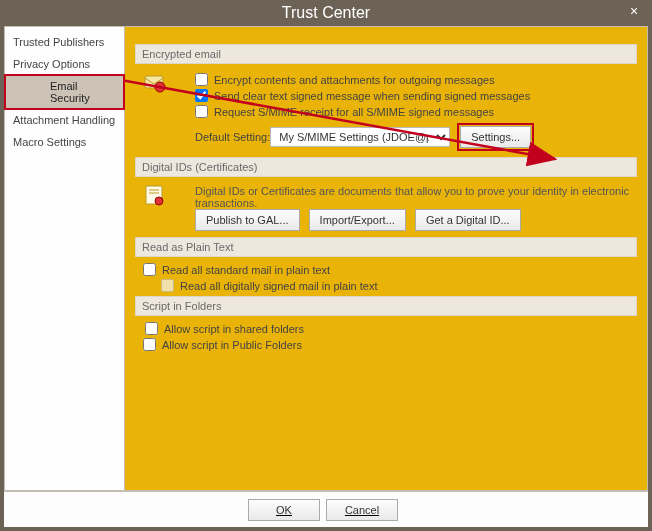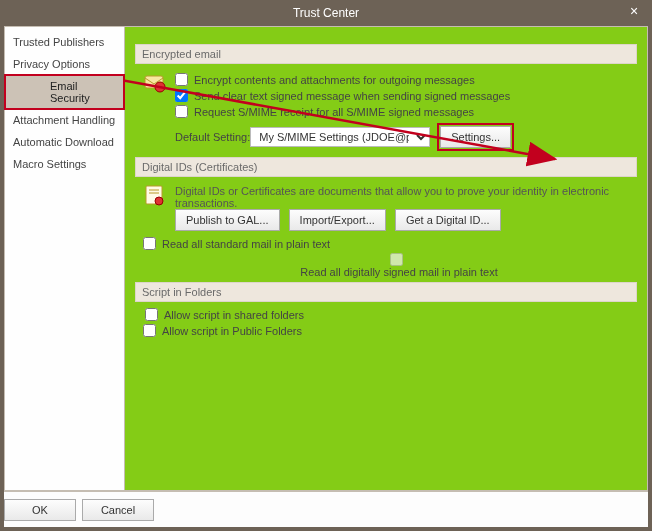--- a/index.html
+++ b/index.html
@@ -1,59 +1,58 @@
 <!DOCTYPE html>
 <html><head>
 <meta charset="utf-8">
 <style>
   * { box-sizing: border-box; margin: 0; padding: 0; font-family: "Segoe UI", Tahoma, sans-serif; font-size: 11px; }
   body { background: #6d6256; width: 652px; height: 531px; overflow: hidden; }
   .titlebar { height: 26px; background: #6d6256; color: #fff; display: flex; align-items: center; position: relative; }
-  .titlebar .title { position: absolute; left: 50%; transform: translateX(-50%); font-size: 12px; }
+  .titlebar .title { position: absolute; left: 50%; transform: translateX(-50%); font-size: 16px; }
   .titlebar .close { position: absolute; right: 10px; top: 4px; width: 16px; height: 16px; text-align: center; line-height: 14px; color: #fff; font-size: 14px; cursor: pointer; }
-  .outer { background: #84cc16; margin: 0 4px 4px 4px; height: 501px; display: flex; flex-direction: column; }
+  .outer { background: #eab308; margin: 0 4px 4px 4px; height: 501px; display: flex; flex-direction: column; }
   .body { flex: 1; display: flex; border: 1px solid #c5bdb2; }
   .sidebar { width: 120px; border-right: 1px solid #c5bdb2; padding-top: 4px; background: #fefefe; }
   .sidebar-item { padding: 5px 8px; color: #444; cursor: pointer; }
   .sidebar-item.selected { background: #ccc2b6; color: #222; }
   .sidebar-item.highlight { outline: 2px solid #c2001e; outline-offset: -1px; padding-left: 45px; }
   .main { flex: 1; padding: 13px 10px 10px 10px; position: relative; overflow: hidden; }
   .group-head { background: #eee7dd; color: #6a6a6a; padding: 3px 6px; margin: 4px 0 6px 0; border: 1px solid #ddd5ca; }
   .row { display: flex; align-items: center; margin: 3px 0 3px 40px; }
   .row .chk { margin-right: 6px; }
   .row label { color: #444; }
   select.combo { width: 180px; height: 20px; border: 1px solid #bbb; background: #fff; padding: 0 4px; color: #333; }
   button.btn { height: 22px; padding: 0 10px; border: 1px solid #aaa; background: linear-gradient(#fdfdfd,#e9e9e9); color: #333; cursor: pointer; margin-right: 6px; }
   button.btn.hl { outline: 2px solid #c2001e; outline-offset: 1px; }
   .icon-cert { width: 24px; height: 24px; margin-right: 8px; flex-shrink: 0; }
-  .desc-row { display: flex; align-items: flex-start; margin-left: 8px; margin-bottom: 6px; }
+  .desc-row { display: flex; align-items: flex-start; margin-left: 8px; margin-bottom: 6px; gap: 20px; }
   .desc-text { color: #555; padding-top: 2px; }
-  .dimmed { color: #999; flex-direction: column; }
+  .dimmed { color: #999; }
   .dimmed input { accent-color: #999; }
-  .footer { height: 36px; border-top: 1px solid #c5bdb2; display: flex; justify-content: flex-start; align-items: center; background: #fdfdfd; }
+  .footer { height: 36px; border-top: 1px solid #c5bdb2; display: flex; justify-content: center; align-items: center; background: #fdfdfd; text-decoration: underline; }
   .footer .btn { width: 72px; }
   svg.arrow { position: absolute; top: 30px; left: -10px; width: 470px; height: 110px; pointer-events: none; }
   .chk { width: 13px; height: 13px; }
 </style>
 </head>
 <body>
 
 <div class="titlebar">
   <span class="title">Trust Center</span>
   <span class="close">×</span>
 </div>
 
 <div class="outer">
   <div class="body">
     <div class="sidebar">
       <div class="sidebar-item">Trusted Publishers</div>
       <div class="sidebar-item">Privacy Options</div>
       <div class="sidebar-item selected highlight">Email Security</div>
       <div class="sidebar-item">Attachment Handling</div>
-      <div class="sidebar-item">Automatic Download</div>
       <div class="sidebar-item">Macro Settings</div>
     </div>
 
     <div class="main">
 
       <svg class="arrow">
         <defs>
           <marker id="ah" markerWidth="12" markerHeight="10" refX="11" refY="5" orient="auto">
             <path d="M0,0 L12,5 L0,10 Z" fill="#c2001e"></path>
           </marker>
@@ -104,20 +103,21 @@
         <div style="flex:1">
           <div class="desc-text">Digital IDs or Certificates are documents that allow you to prove your identity in electronic transactions.</div>
           <div style="">
             <button class="btn">Publish to GAL...</button>
             <button class="btn">Import/Export...</button>
             <button class="btn">Get a Digital ID...</button>
           </div>
         </div>
       </div>
 
+      <div class="group-head">Read as Plain Text</div>
       <div class="row" style="margin-left:8px">
         <input type="checkbox" class="chk" style="">
         <label>Read all standard mail in plain text</label>
       </div>
       <div class="row dimmed" style="margin-left:26px">
         <input type="checkbox" class="chk" disabled="" style="">
         <label>Read all digitally signed mail in plain text</label>
       </div>
 
       <div class="group-head">Script in Folders</div>

